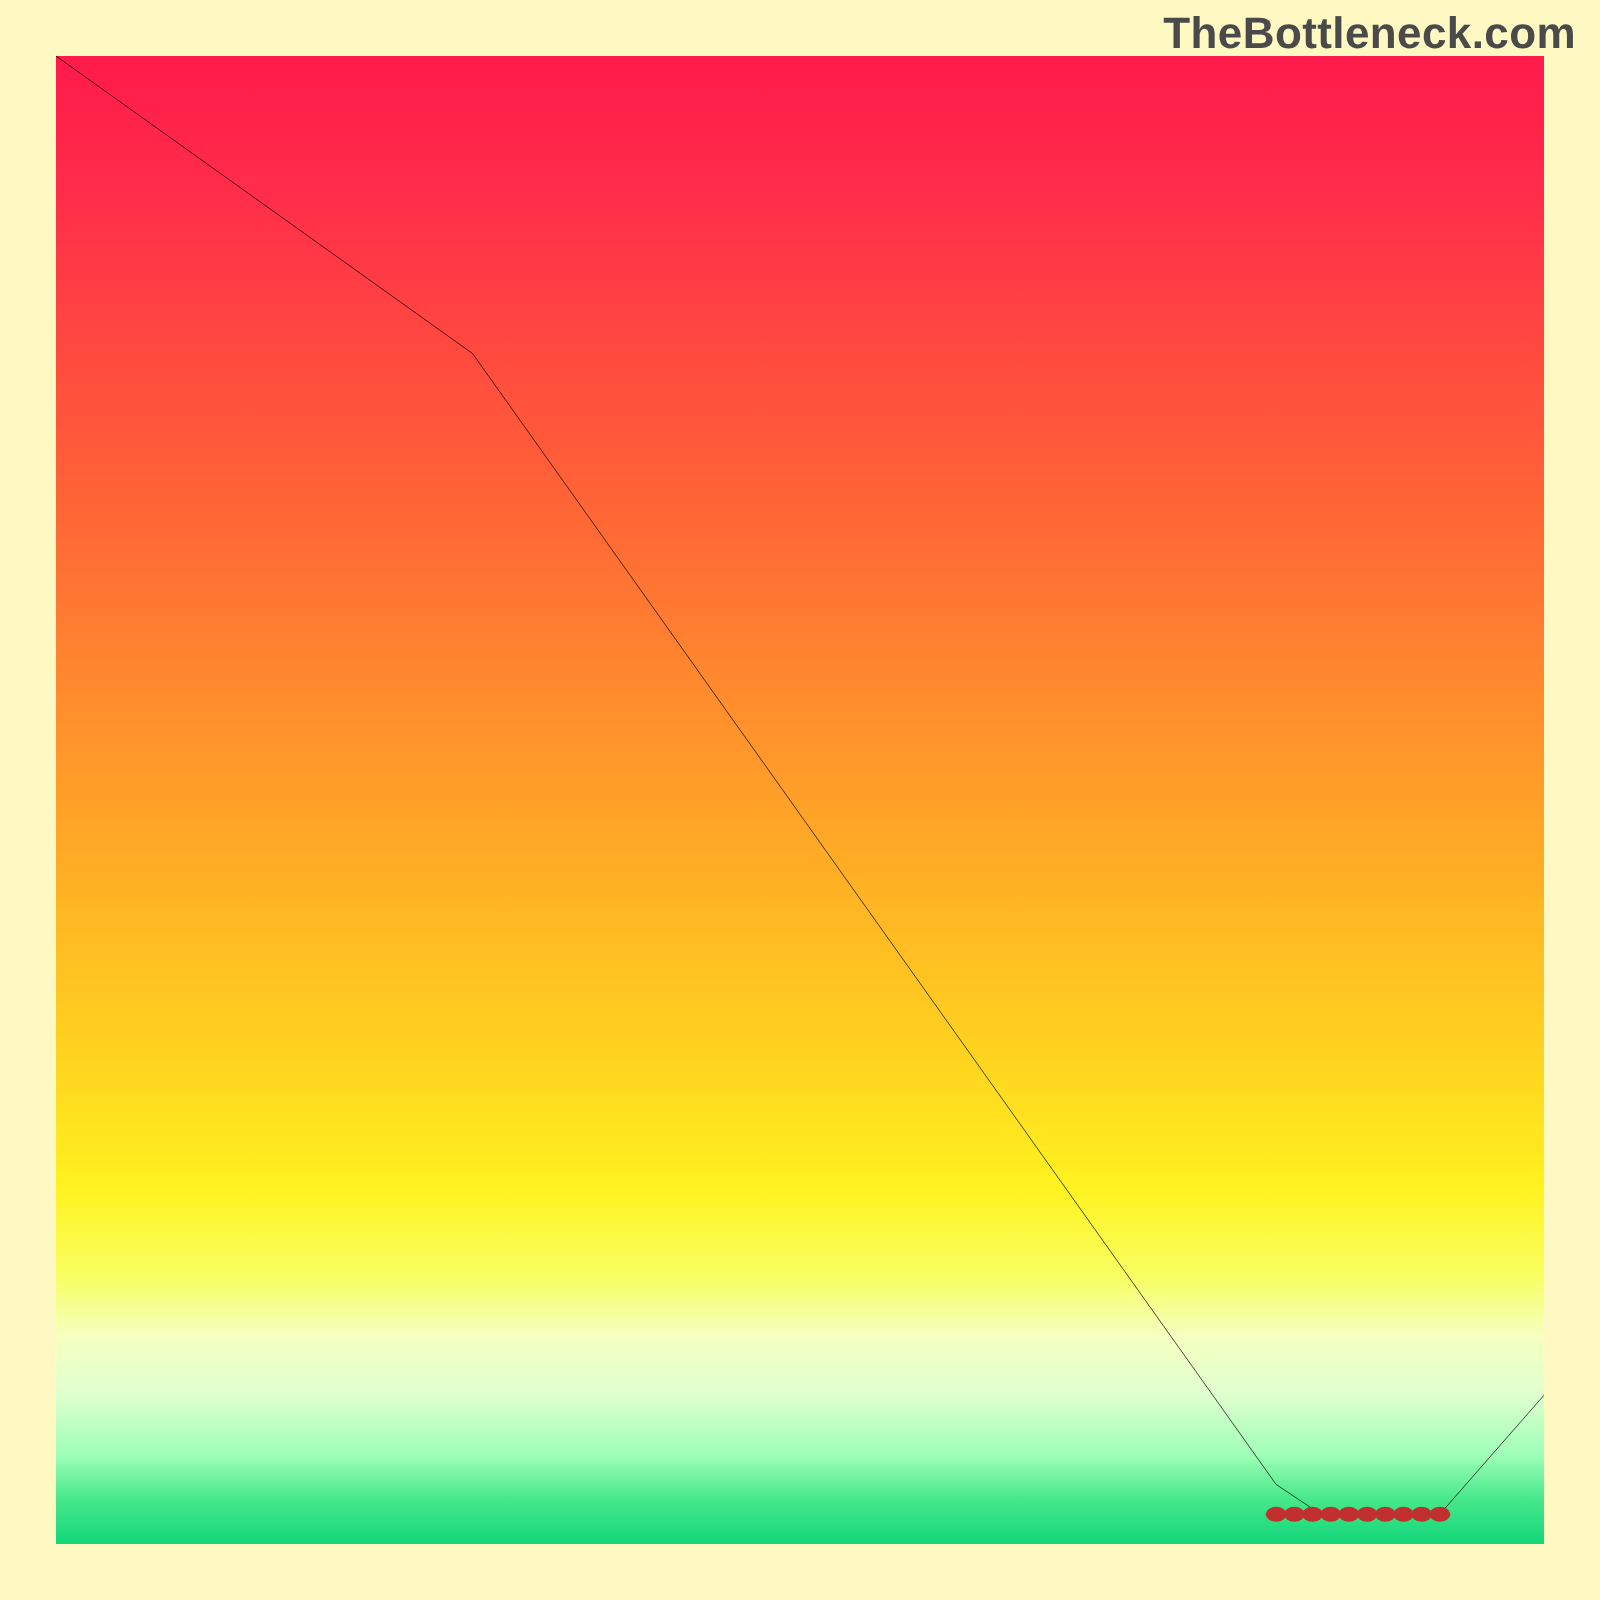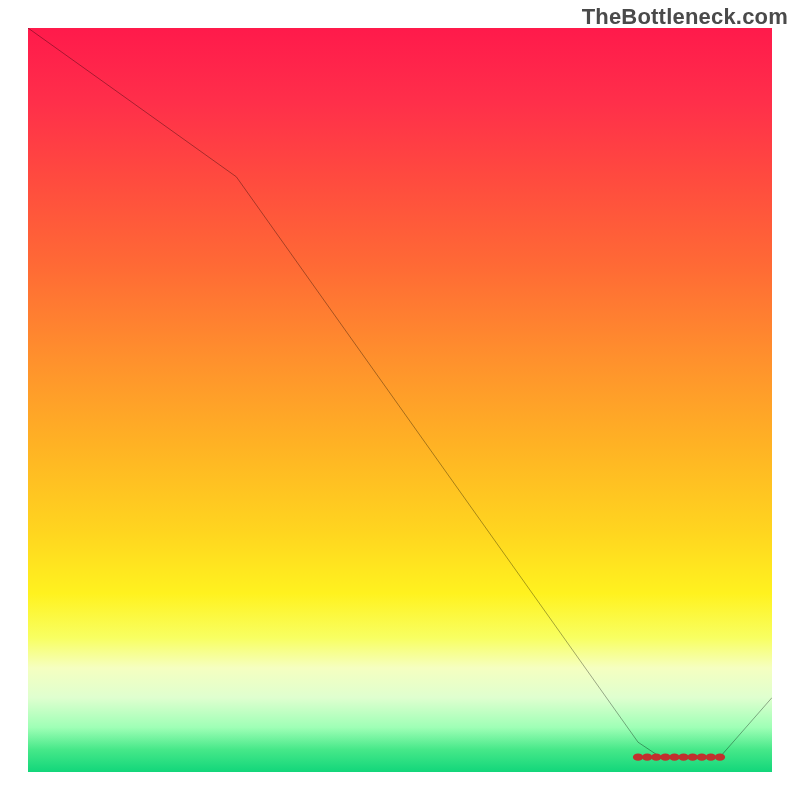--- a/index.html
+++ b/index.html
@@ -8,21 +8,21 @@
     width: 800px;
     height: 800px;
     background: #000;
     font-family: Arial, Helvetica, sans-serif;
     overflow: hidden;
   }
   .frame {
     position: relative;
     width: 800px;
     height: 800px;
-    background: #ffffff;
+    background: #fef9c3;
   }
   .watermark {
     position: absolute;
     top: 4px;
     right: 12px;
     color: #4a4a4a;
     font-size: 22px;
     font-weight: 600;
     letter-spacing: 0.2px;
     z-index: 3;

